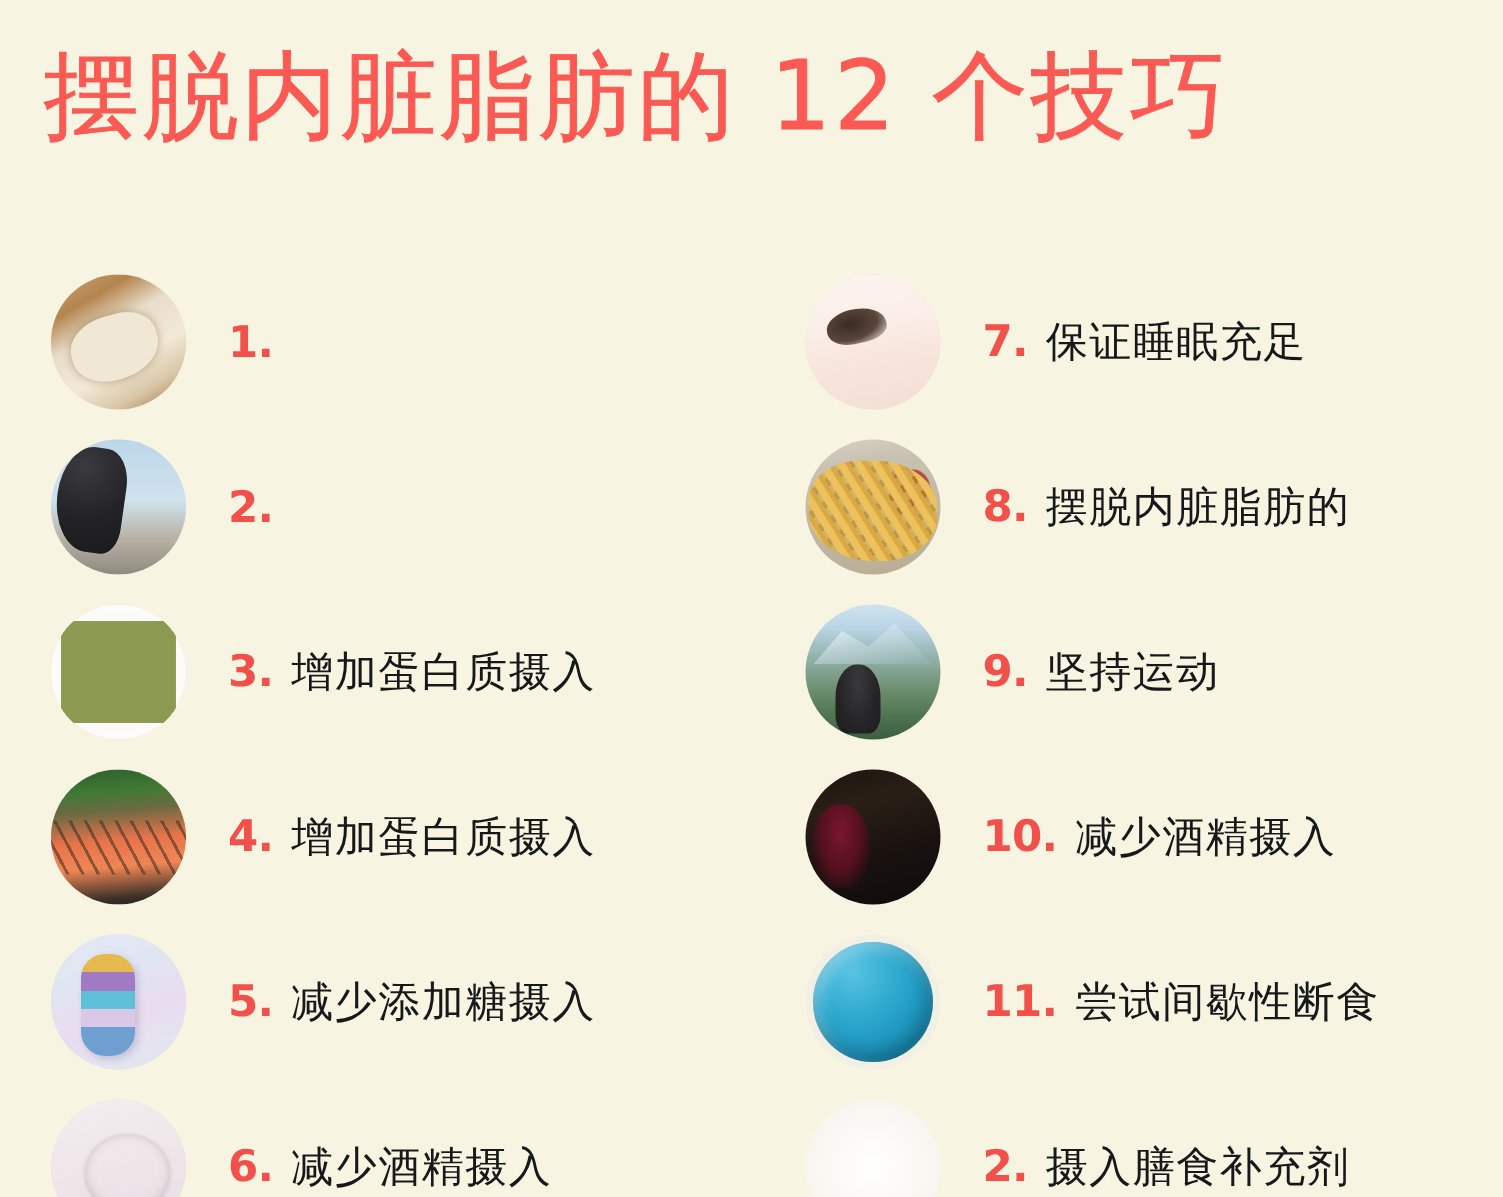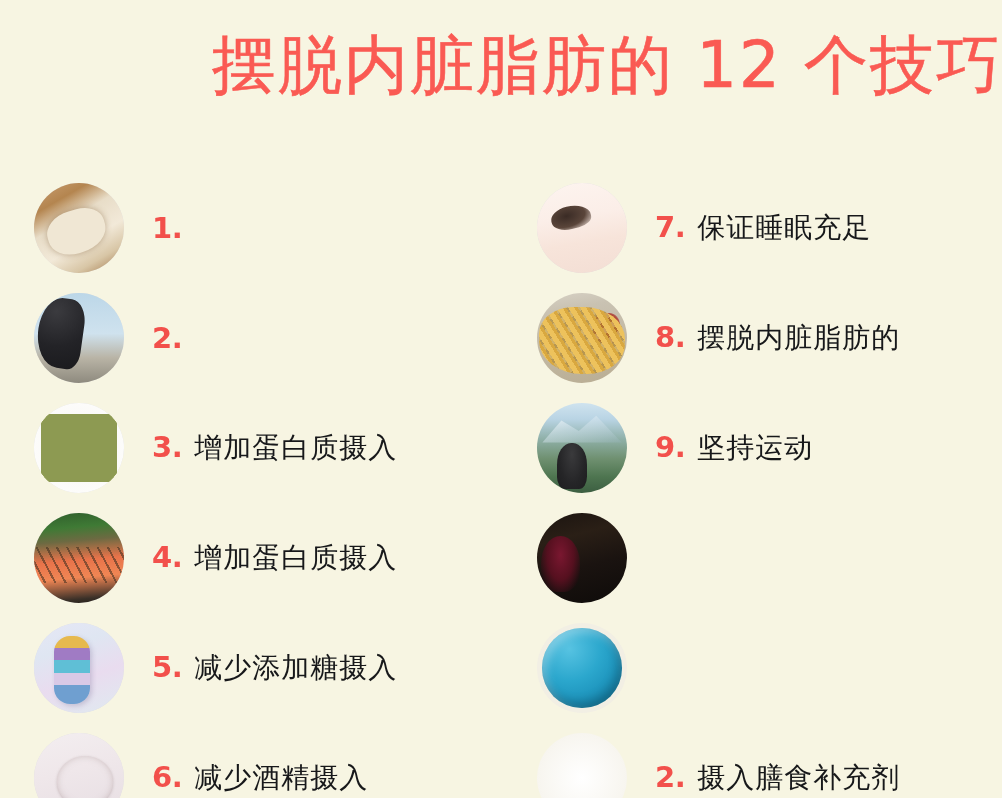--- a/index.html
+++ b/index.html
@@ -26,21 +26,21 @@
 
   
   .title-wrap {
     position: absolute;
     top: 0;
     left: 0;
     width: 1002px;
     height: 130px;
     display: flex;
     align-items: center;
-    justify-content: flex-end;
+    justify-content: flex-start;
     padding-left: 29px;
   }
 
   .poster-title {
     font-family: "DejaVu Sans", "Liberation Sans", sans-serif;
     font-size: 64px;
     line-height: 1;
     font-weight: 400;
     letter-spacing: 2px;
     color: #FA5A53;
@@ -407,26 +407,34 @@
         <div class="tip-text">
           <span class="tip-num">9.</span>
           <span class="tip-label">坚持运动</span>
         </div>
       </div>
 
       <div class="tip-row">
         <div class="thumb img-wine">
           <div class="layer extra"></div>
         </div>
+        <div class="tip-text">
+          <span class="tip-num">10.</span>
+          <span class="tip-label">减少酒精摄入</span>
+        </div>
       </div>
 
       <div class="tip-row">
         <div class="thumb img-plate">
           <div class="layer extra"></div>
         </div>
+        <div class="tip-text">
+          <span class="tip-num">11.</span>
+          <span class="tip-label">尝试间歇性断食</span>
+        </div>
       </div>
 
       <div class="tip-row">
         <div class="thumb img-pills"></div>
         <div class="tip-text">
           <span class="tip-num">2.</span>
           <span class="tip-label">摄入膳食补充剂</span>
         </div>
       </div>
 

